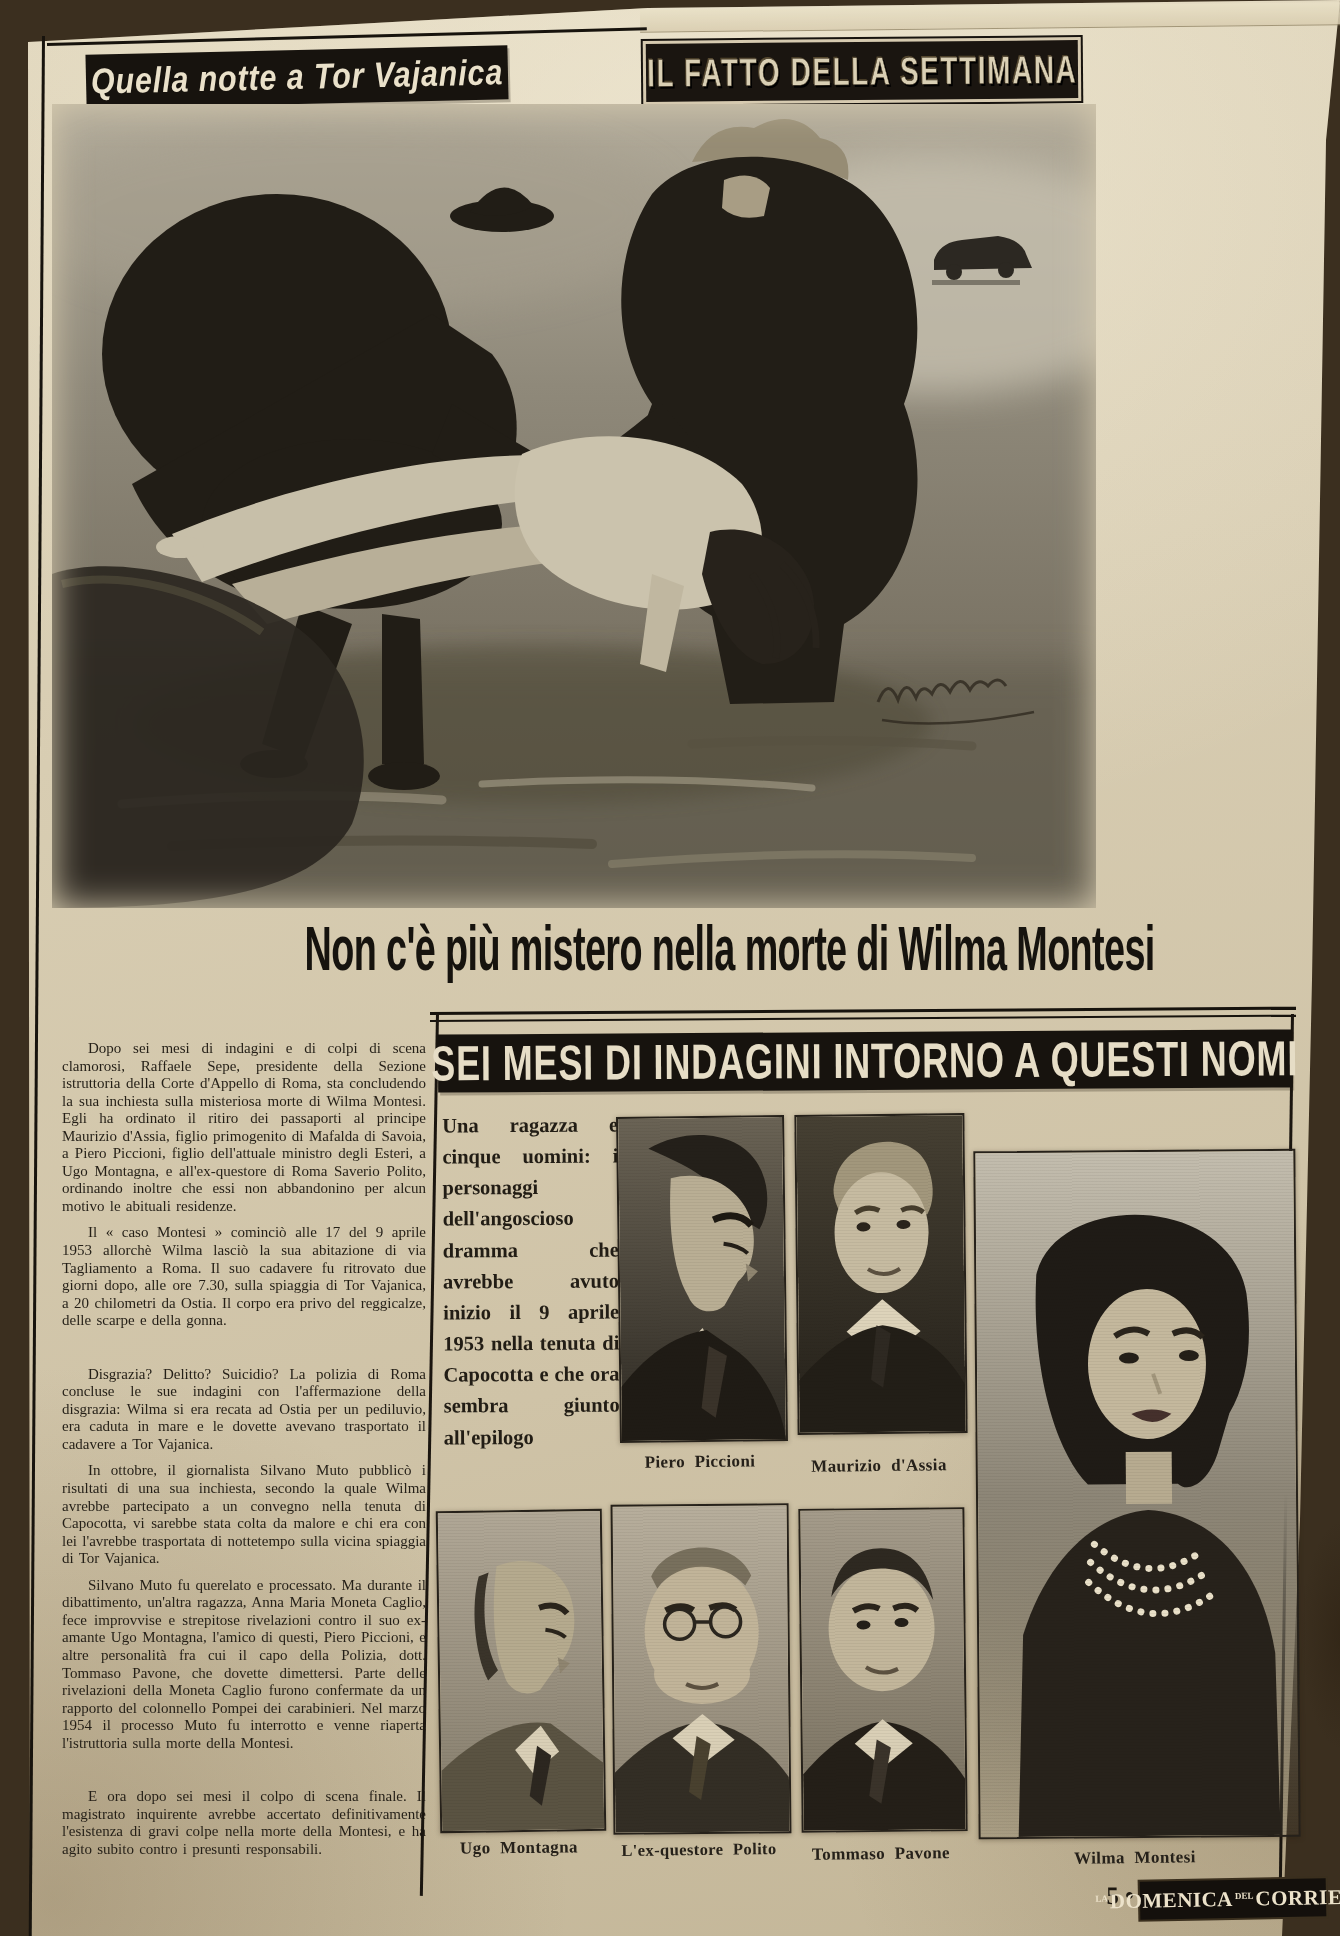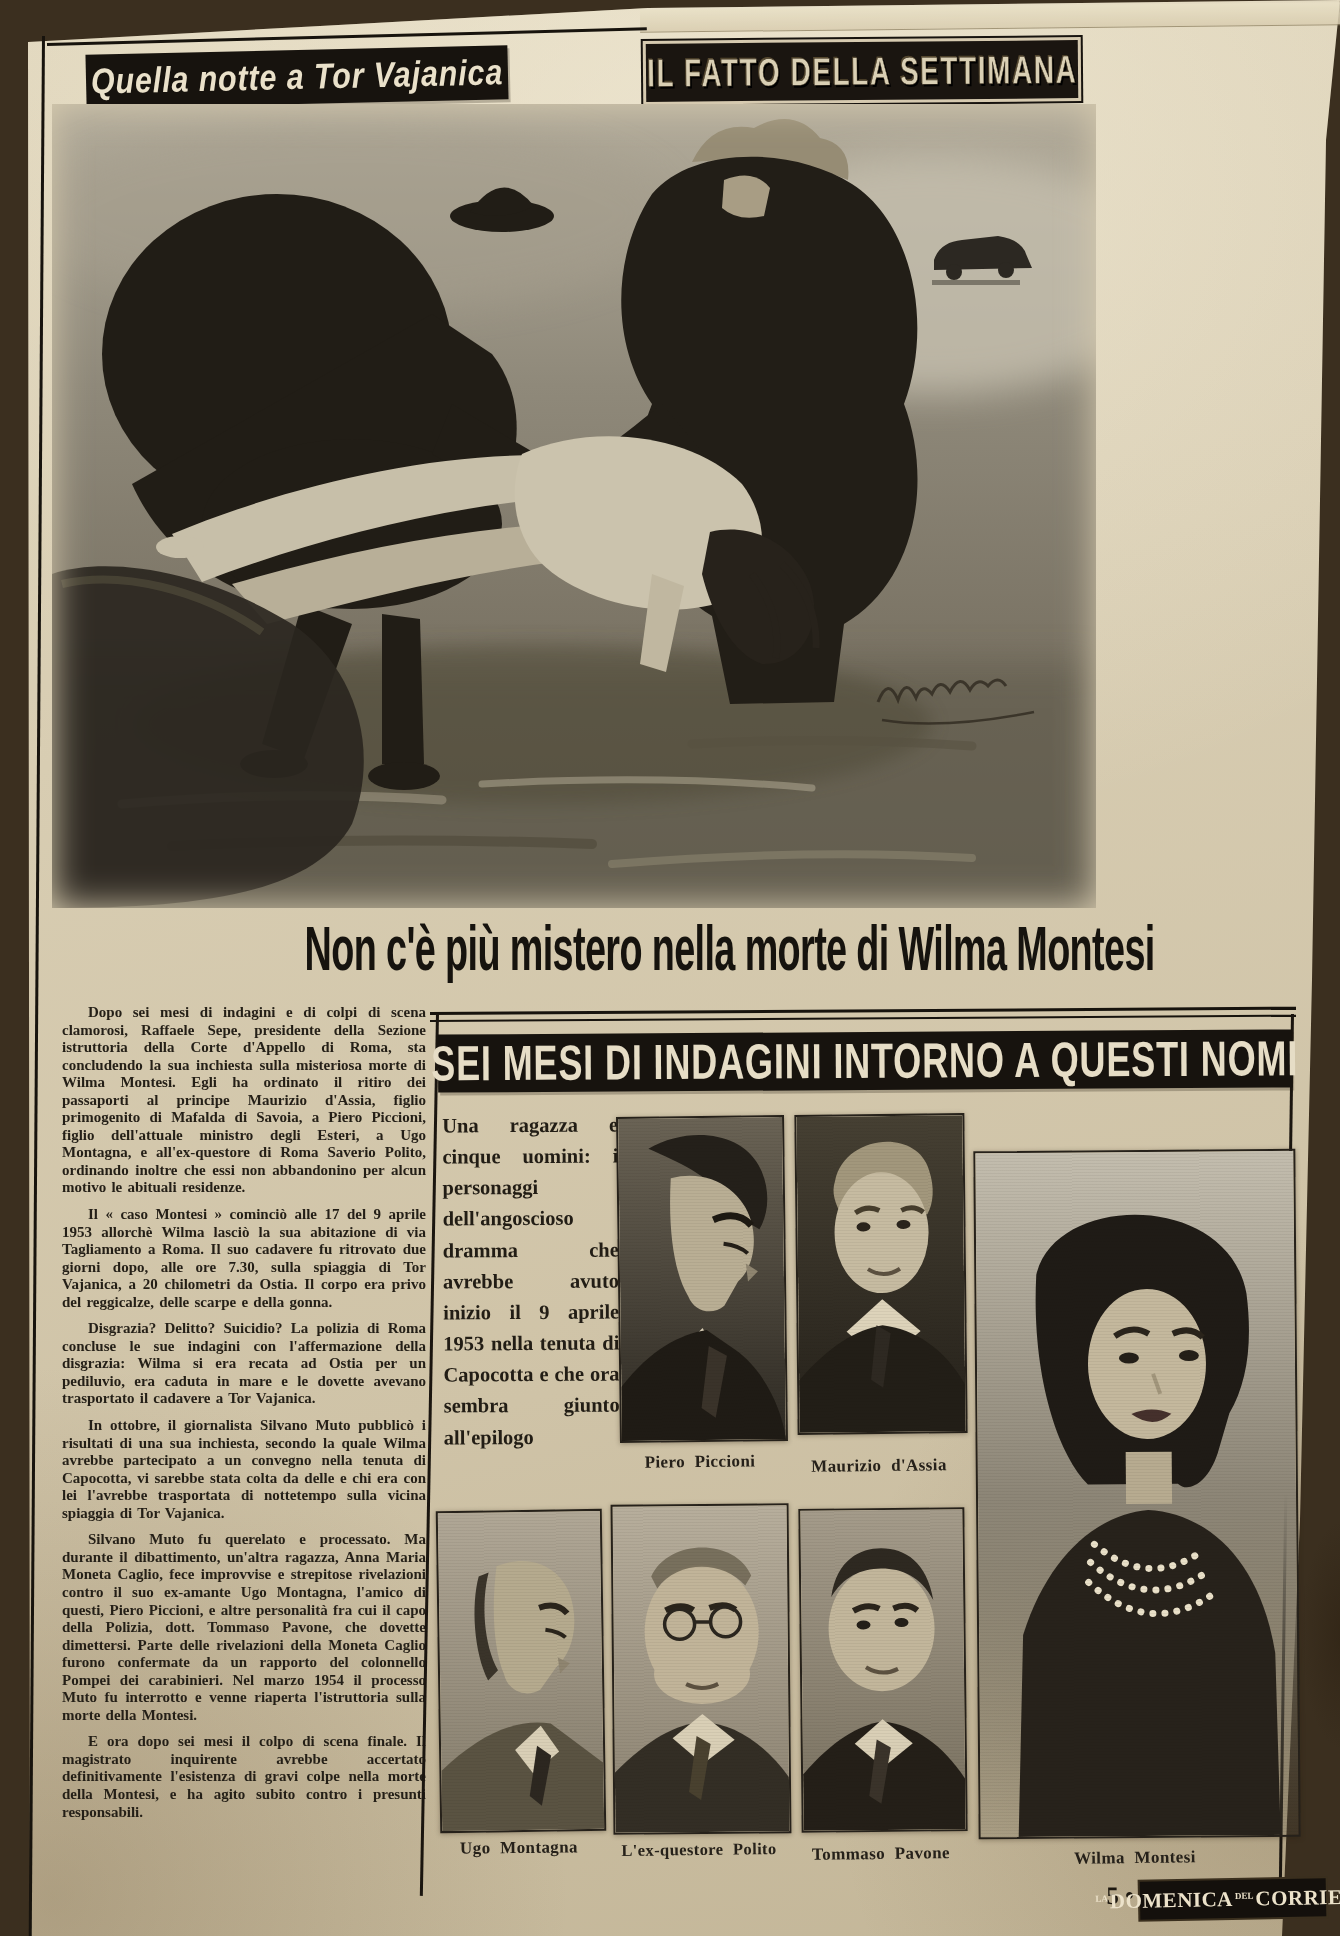--- a/index.html
+++ b/index.html
@@ -45,22 +45,22 @@
 
   
   #headline{left:55px;top:914px;width:1040px;height:86px;text-align:left;}
   #headline span{display:inline-block;font-family:"Liberation Sans",sans-serif;font-weight:700;
     font-size:60px;color:#16130e;white-space:nowrap;letter-spacing:-1px;
     transform:scale(.63,1.04);transform-origin:center;}
 
   
   #article{left:62px;top:1004px;width:364px;text-align:justify;}
   #article p{margin:0 0 9px 0;font-size:15px;line-height:1.17;text-indent:26px;
-    color:#241f17;word-spacing:1.5px;font-weight:bold;}
-  #article p.b{font-weight:700;}
+    color:#241f17;word-spacing:1.5px;}
+  #article p.b{font-weight:400;margin-top:36px;}
 
   
   #feat-rule-a{left:430px;top:1012px;width:866px;height:2.5px;background:#17130d;
     transform-origin:left center;transform:rotate(-.35deg);}
   #feat-rule-b{left:430px;top:1020px;width:866px;height:1.5px;background:#17130d;
     transform-origin:left center;transform:rotate(-.35deg);}
   #feat-border-left{left:436px;top:1014px;width:3px;height:882px;background:#1a150f;
     transform-origin:top center;transform:rotate(1.05deg);}
   #feat-border-right{left:1291px;top:1014px;width:2.5px;height:880px;background:#1a150f;
     transform-origin:top center;transform:rotate(.8deg);}
@@ -202,21 +202,21 @@
   </div>
 
   <div id="headline" class="abs">
     <span>Non c'è più mistero nella morte di Wilma Montesi</span>
   </div>
 
   <div id="article" class="abs">
     <p class="b">Dopo sei mesi di indagini e di colpi di scena clamorosi, Raffaele Sepe, presidente della Sezione istruttoria della Corte d'Appello di Roma, sta concludendo la sua inchiesta sulla misteriosa morte di Wilma Montesi. Egli ha ordinato il ritiro dei passaporti al principe Maurizio d'Assia, figlio primogenito di Mafalda di Savoia, a Piero Piccioni, figlio dell'attuale ministro degli Esteri, a Ugo Montagna, e all'ex-questore di Roma Saverio Polito, ordinando inoltre che essi non abbandonino per alcun motivo le abituali residenze.</p>
     <p>Il « caso Montesi » cominciò alle 17 del 9 aprile 1953 allorchè Wilma lasciò la sua abitazione di via Tagliamento a Roma. Il suo cadavere fu ritrovato due giorni dopo, alle ore 7.30, sulla spiaggia di Tor Vajanica, a 20 chilometri da Ostia. Il corpo era privo del reggicalze, delle scarpe e della gonna.</p>
     <p class="b">Disgrazia? Delitto? Suicidio? La polizia di Roma concluse le sue indagini con l'affermazione della disgrazia: Wilma si era recata ad Ostia per un pediluvio, era caduta in mare e le dovette avevano trasportato il cadavere a Tor Vajanica.</p>
-    <p>In ottobre, il giornalista Silvano Muto pubblicò i risultati di una sua inchiesta, secondo la quale Wilma avrebbe partecipato a un convegno nella tenuta di Capocotta, vi sarebbe stata colta da delle e chi era con lei l'avrebbe trasportata di nottetempo sulla vicina spiaggia di Tor Vajanica.</p>
+    <p>In ottobre, il giornalista Silvano Muto pubblicò i risultati di una sua inchiesta, secondo la quale Wilma avrebbe partecipato a un convegno nella tenuta di Capocotta, vi sarebbe stata colta da malore e chi era con lei l'avrebbe trasportata di nottetempo sulla vicina spiaggia di Tor Vajanica.</p>
     <p>Silvano Muto fu querelato e processato. Ma durante il dibattimento, un'altra ragazza, Anna Maria Moneta Caglio, fece improvvise e strepitose rivelazioni contro il suo ex-amante Ugo Montagna, l'amico di questi, Piero Piccioni, e altre personalità fra cui il capo della Polizia, dott. Tommaso Pavone, che dovette dimettersi. Parte delle rivelazioni della Moneta Caglio furono confermate da un rapporto del colonnello Pompei dei carabinieri. Nel marzo 1954 il processo Muto fu interrotto e venne riaperta l'istruttoria sulla morte della Montesi.</p>
     <p class="b">E ora dopo sei mesi il colpo di scena finale. Il magistrato inquirente avrebbe accertato definitivamente l'esistenza di gravi colpe nella morte della Montesi, e ha agito subito contro i presunti responsabili.</p>
   </div>
 
   <div id="feat-rule-a" class="abs"></div>
   <div id="feat-rule-b" class="abs"></div>
   <div id="feat-border-left" class="abs"></div>
   <div id="feat-border-right" class="abs"></div>
 
   <div id="feat-banner" class="abs">

